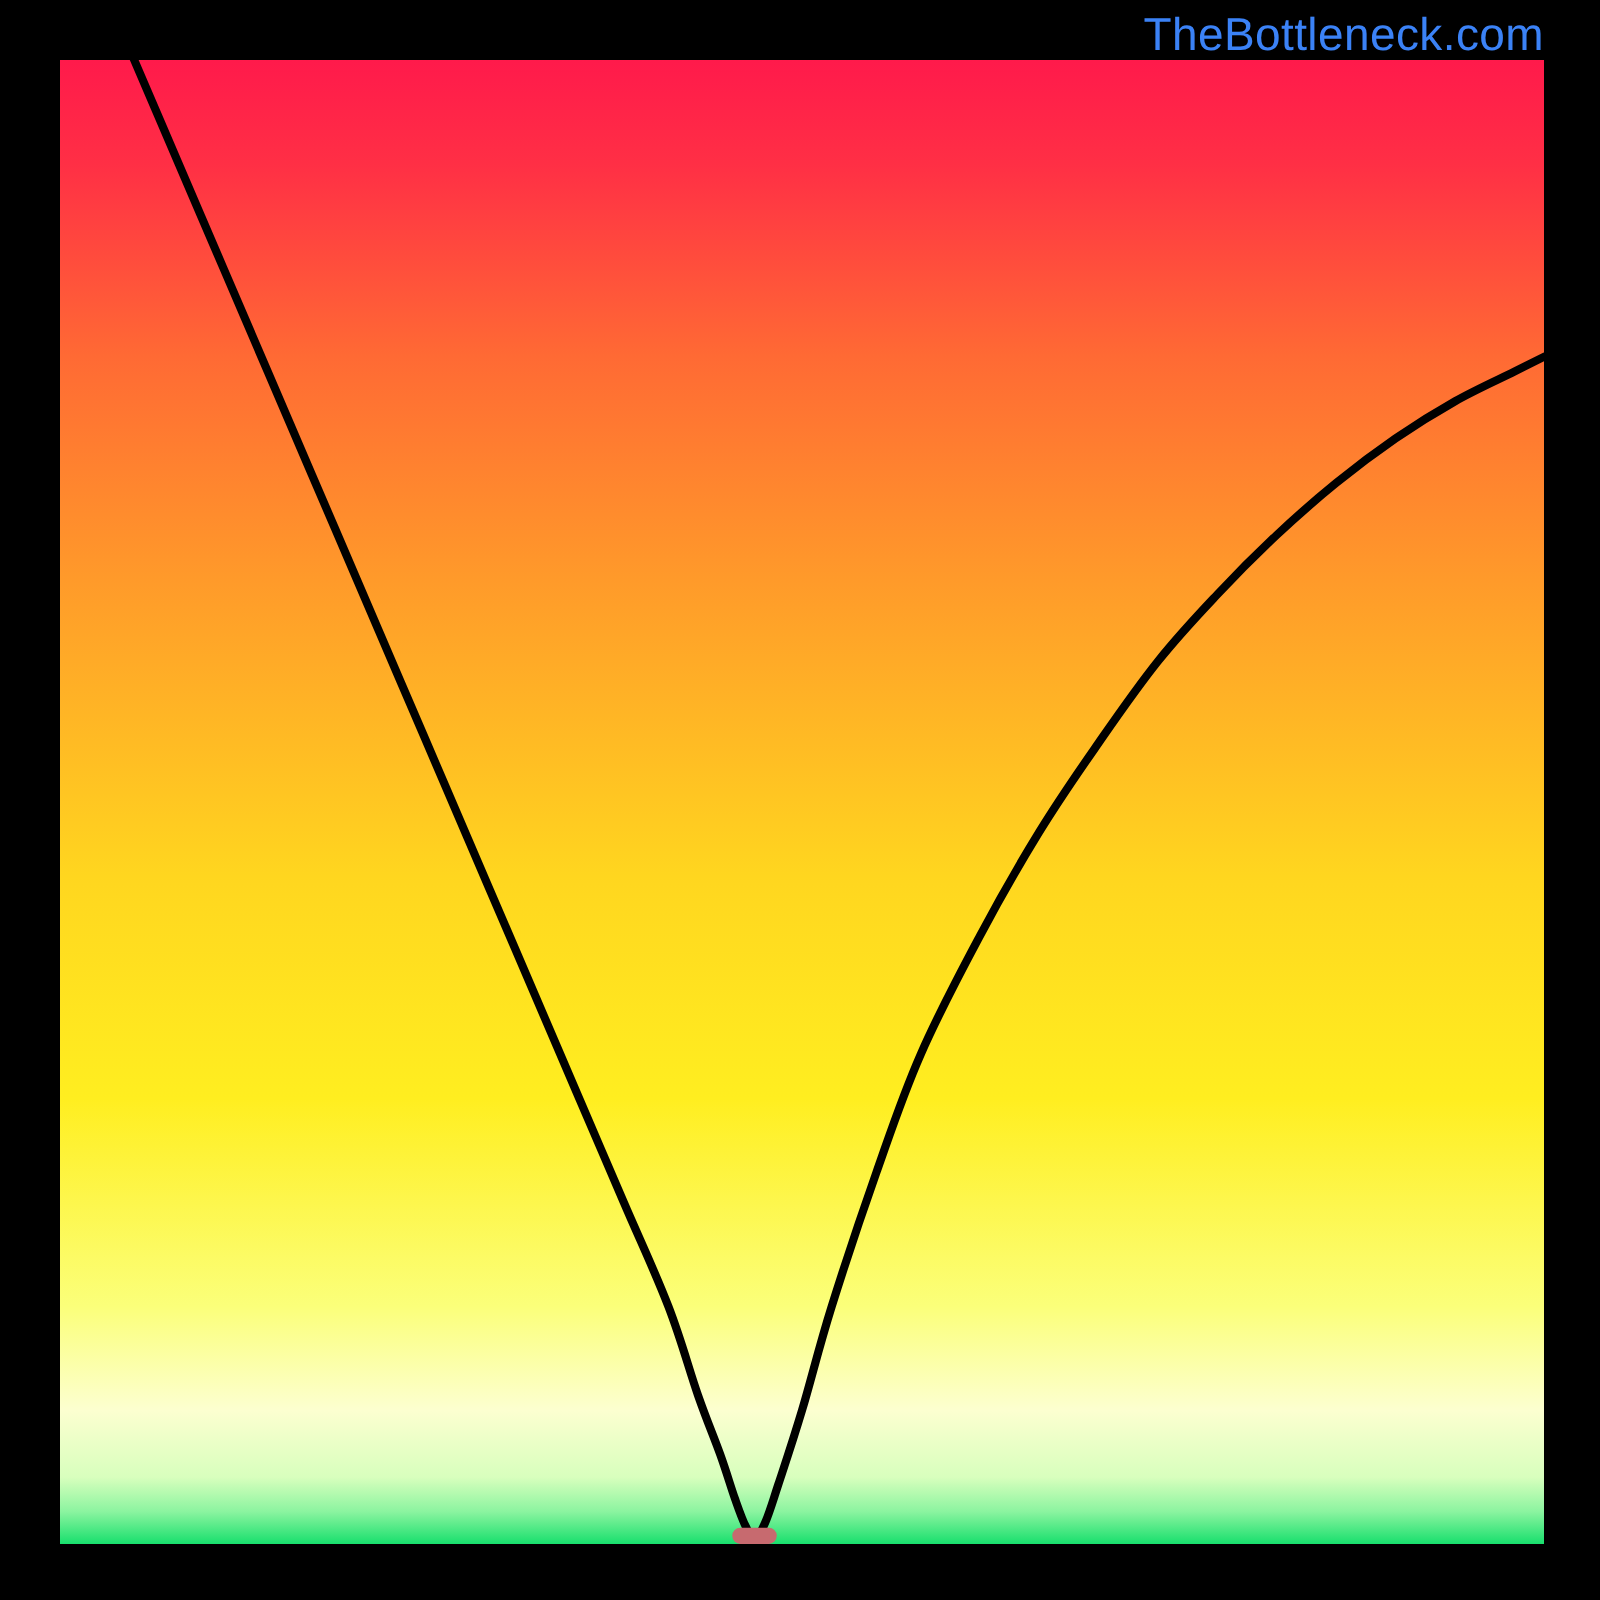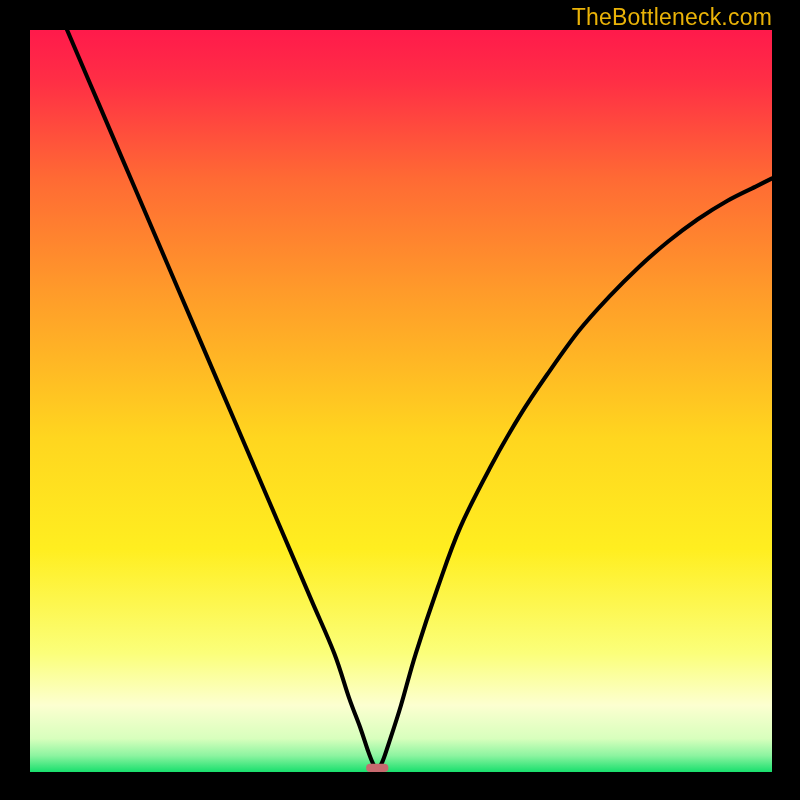--- a/index.html
+++ b/index.html
@@ -20,21 +20,21 @@
     position: absolute;
     left: 30px;
     top: 30px;
     width: 742px;
     height: 742px;
   }
   .watermark {
     position: absolute;
     top: 4px;
     right: 28px;
-    color: #eab308;
+    color: #3b82f6;
     font-size: 23px;
     font-weight: 500;
     letter-spacing: 0.2px;
     user-select: none;
   }
   svg { display: block; }
 </style>
 </head>
 <body>
 

